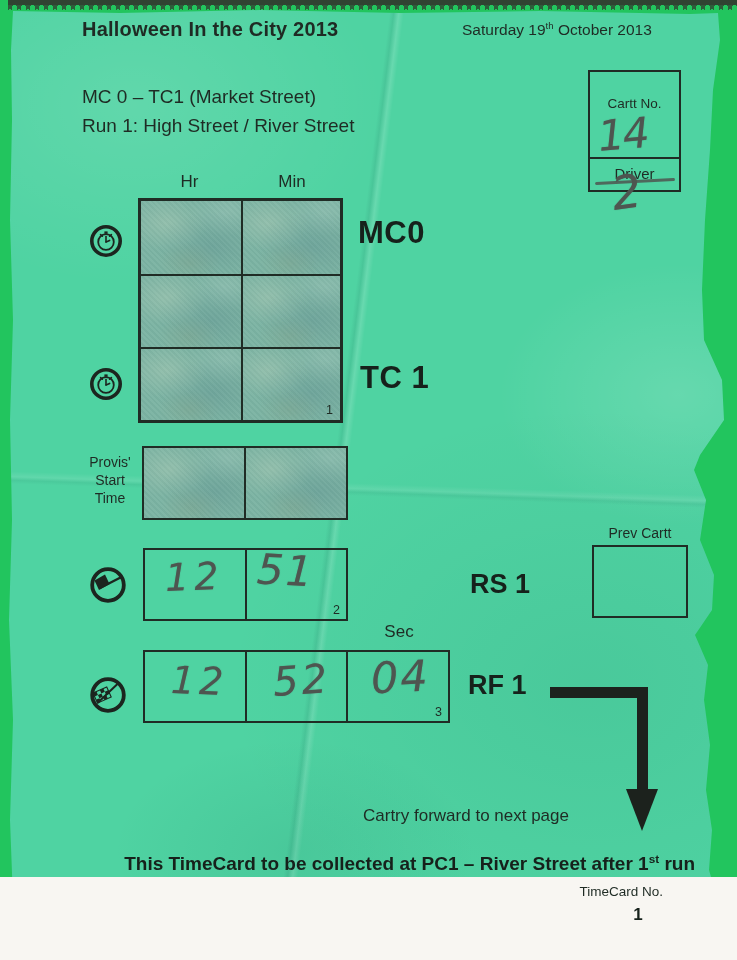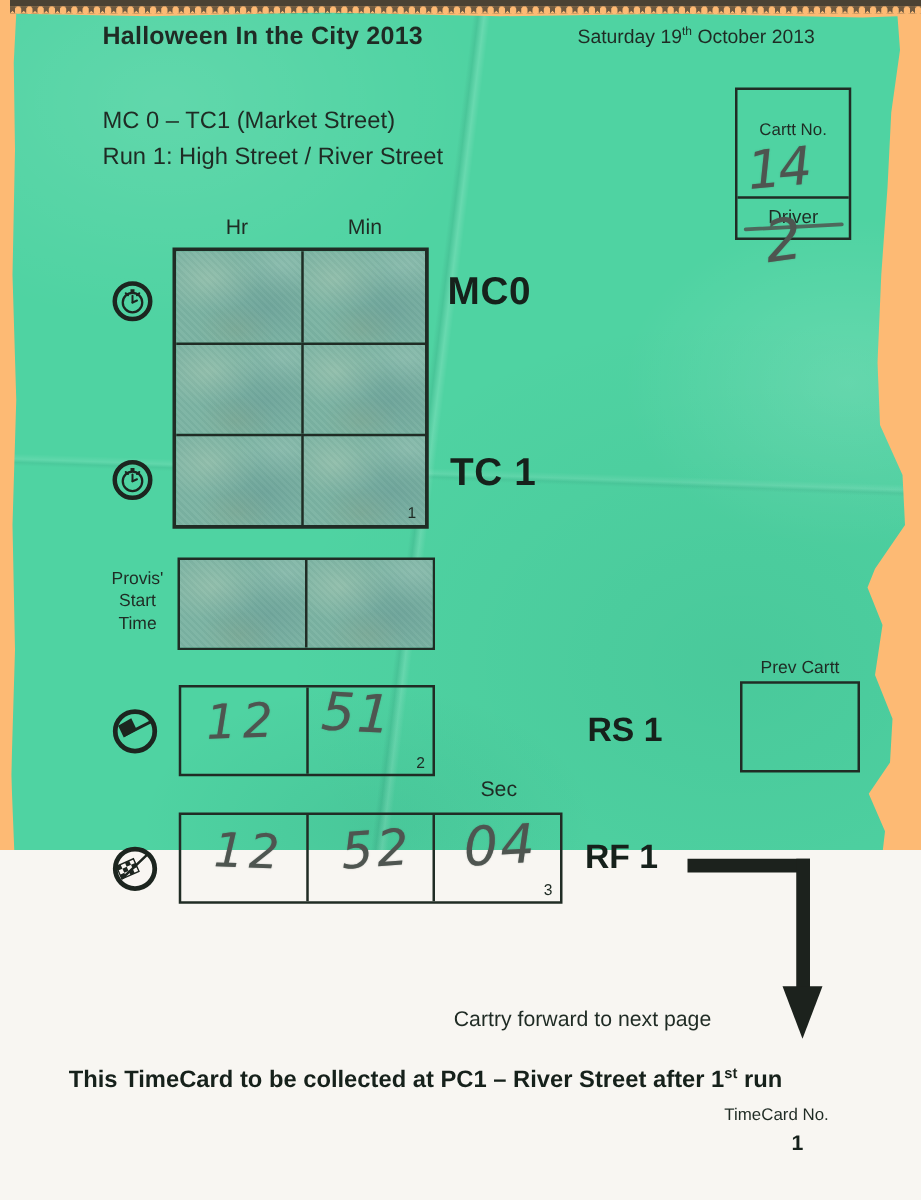--- a/index.html
+++ b/index.html
@@ -1,18 +1,18 @@
 <!DOCTYPE html>
 <html><head>
 <meta charset="utf-8">
 <style>
   * { margin:0; padding:0; box-sizing:border-box; }
   html,body { width:737px; height:960px; }
   body { background:#f8f6f2; font-family:"Liberation Sans", sans-serif; overflow:hidden; }
-  .scan { position:relative; width:737px; height:680px; background:#fdba74; }
+  .scan { position:relative; width:737px; height:877px; background:#22c55e; }
 
   
   .paper {
     position:absolute; inset:0;
     background-color:#4fd3a2;
     background-image:
       radial-gradient(420px 300px at 18% 12%, rgba(255,255,255,.10), transparent 60%),
       radial-gradient(520px 400px at 80% 78%, rgba(0,70,60,.07), transparent 70%),
       radial-gradient(300px 220px at 92% 45%, rgba(255,255,255,.13), transparent 60%),
       radial-gradient(260px 160px at 40% 97%, rgba(0,70,60,.08), transparent 70%),
@@ -104,21 +104,21 @@
   .hw-rf-min { left:128px; top:8px;  font-size:40px; transform:rotate(-4deg); letter-spacing:3px; }
   .hw-rf-sec { left:226px; top:4px;  font-size:43px; transform:rotate(-3deg); letter-spacing:2px; }
 
   
   .arrow-h { left:550px; top:687px; width:98px; height:11px; background:#1c221d; }
   .arrow-v { left:637px; top:687px; width:11px; height:103px; background:#1c221d; }
   .arrow-head { left:626px; top:789px; width:0; height:0;
     border-left:16px solid transparent; border-right:16px solid transparent; border-top:42px solid #1c221d; }
 
   .carry   { left:363px; top:806px; font-size:17px; color:#1f2b24; }
-  .collect { left:55px;  top:852px; width:640px; text-align:left; font-size:19px; font-weight:bold; color:#16211b; }
+  .collect { left:55px;  top:852px; width:640px; text-align:right; font-size:19px; font-weight:bold; color:#16211b; }
   .tc-lab  { left:543px; top:884px; width:120px; text-align:right; font-size:13.5px; color:#1f2b24; }
   .tc-val  { left:598px; top:905px; width:80px; text-align:center; font-size:17px; font-weight:bold; color:#16211b; }
 
   .icon { position:absolute; }
   .icon svg { display:block; }
 </style>
 </head>
 <body>
 
 <div class="scan">

